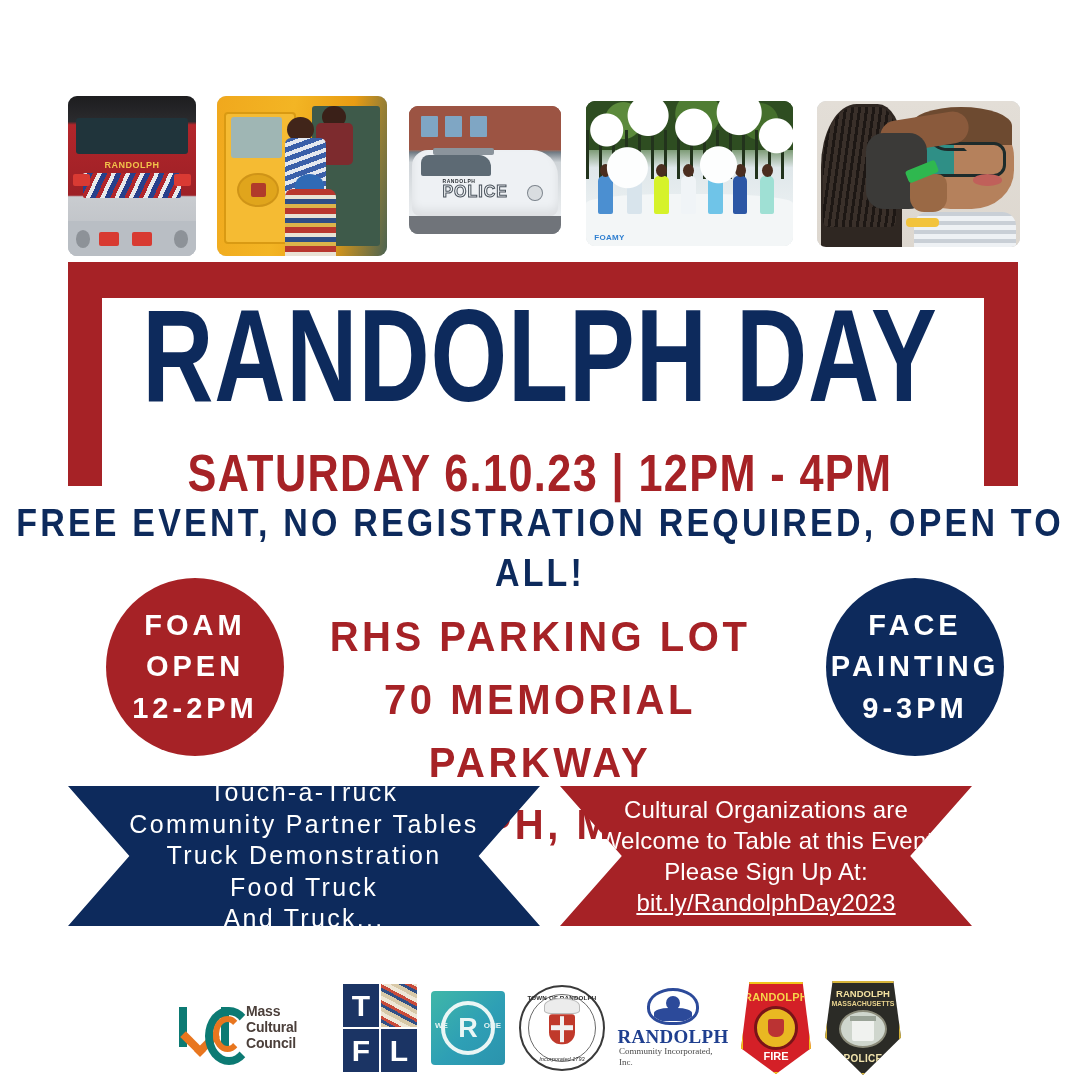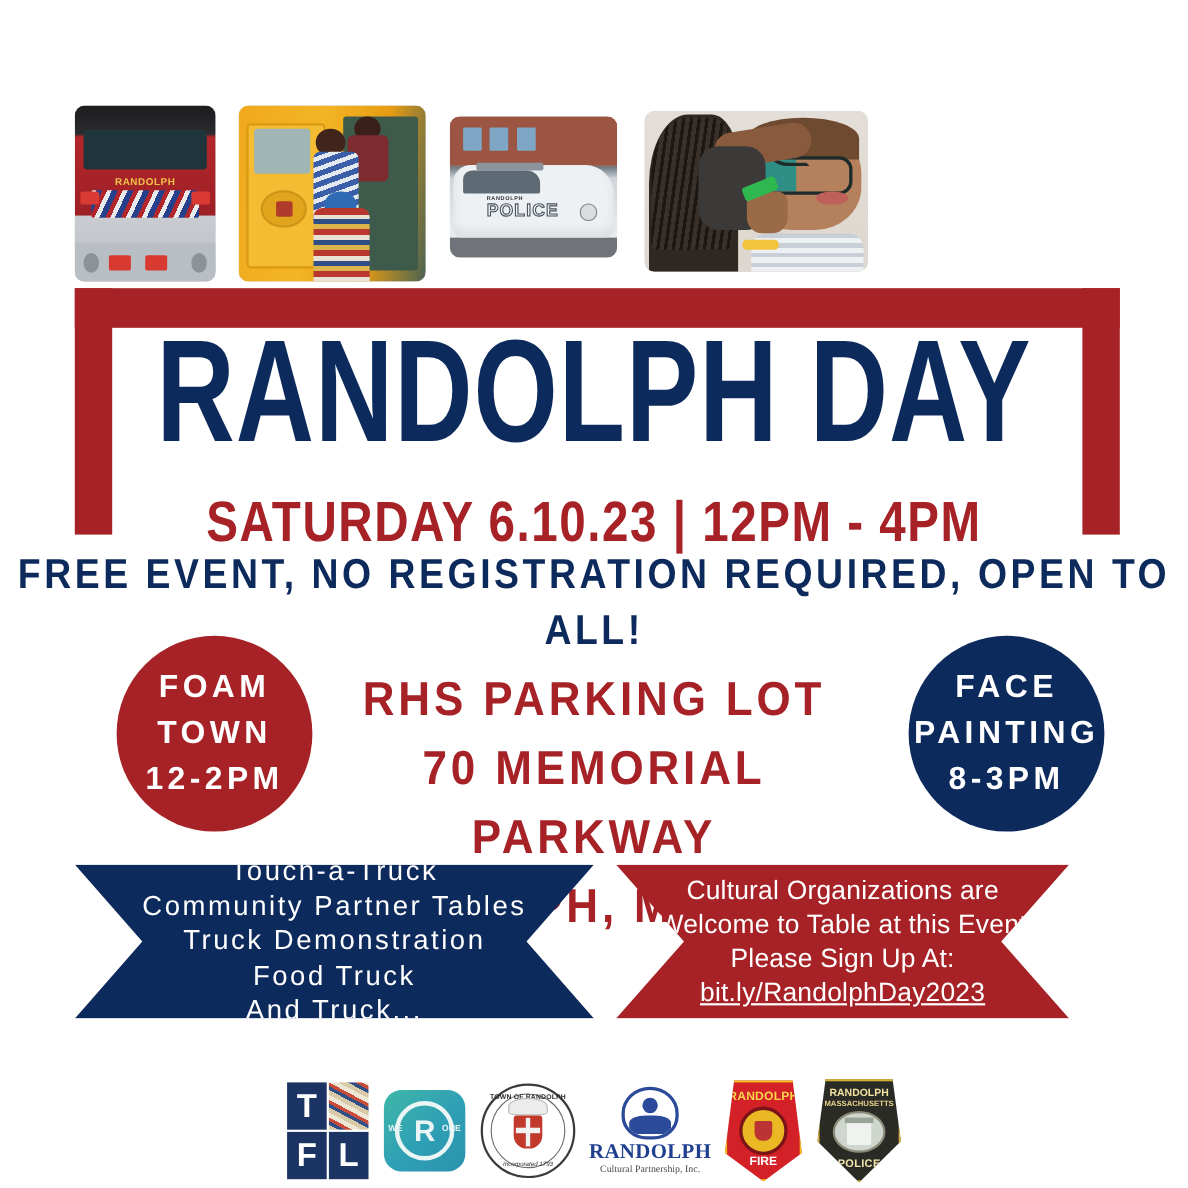--- a/index.html
+++ b/index.html
@@ -251,21 +251,21 @@
   .mcc-c2 { position:absolute; left:34px; top:11px; width:17px; height:24px;
     border:6px solid #e8761f; border-radius:50%; border-right-color:transparent; }
   .mcc-txt { font-size:14px; font-weight:700; line-height:1.12; color:#4b3f3a; letter-spacing:-.2px;}
 
   
   .l-tfl { width: 74px; height: 88px; display:grid; grid-template-columns:1fr 1fr; grid-template-rows:1fr 1fr; gap:2px;}
   .tfl-c { background:#1b3464; color:#fff; font-size:30px; font-weight:700; display:flex; align-items:center; justify-content:center;}
   .tfl-books { background: repeating-linear-gradient(28deg,#d8c9a8 0 4px,#2f4f86 4px 7px,#c94b3a 7px 10px,#efe7d6 10px 14px); }
 
   
-  .l-wrone { width: 74px; height: 74px; border-radius:16px;
+  .l-wrone { width: 74px; height: 74px; border-radius:4px;
     background: linear-gradient(135deg,#3fb7a8 0%,#2e9fb5 55%,#2b93ad 100%);
     display:flex; align-items:center; justify-content:center; position:relative;}
   .wr-ring { width:46px; height:46px; border-radius:50%; border:4px solid #eaf6f5; display:flex; align-items:center; justify-content:center;}
   .wr-r { color:#eaf6f5; font-size:27px; font-weight:700; line-height:1;}
   .wr-we { position:absolute; left:4px; top:30px; color:#e7f4f3; font-size:8px; font-weight:700;}
   .wr-one { position:absolute; right:4px; top:30px; color:#e7f4f3; font-size:8px; font-weight:700;}
 
   
   .l-seal { width: 82px; height: 82px; border-radius:50%; border:2px solid #3a3a3a; position:relative; background:#fff;}
   .seal-in { position:absolute; inset:7px; border-radius:50%; border:1px solid #6a6a6a;}
@@ -350,20 +350,35 @@
       <div class="pol-w c"></div>
     <div class="pol-road"></div>
     <div class="pol-car"></div>
     <div class="pol-bar"></div>
     <div class="pol-glass"></div>
     <div class="pol-sm">RANDOLPH</div>
     <div class="pol-big">POLICE</div>
     <div class="pol-badge"></div>
   </div>
 
+  <div class="photo photo-4">
+    <div class="ph-layer foam-bg"></div>
+    <div class="foam-tree"></div>
+    <div class="foam-fence"></div>
+    <div class="foam-ground"></div>
+    <div class="fk k1"></div>
+      <div class="fk k2"></div>
+      <div class="fk k3"></div>
+    <div class="fk k4"></div>
+      <div class="fk k5"></div>
+      <div class="fk k6"></div>
+      <div class="fk k7"></div>
+    <div class="foam-blobs"></div>
+    <div class="foam-tag">FOAMY</div>
+  </div>
 
   <div class="photo photo-5">
     <div class="ph-layer fp-bg"></div>
     <div class="fp-girl-r-head"></div>
     <div class="fp-hair-r"></div>
     <div class="fp-shirt"></div>
     <div class="fp-mask"></div>
     <div class="fp-swirl"></div>
     <div class="fp-cheek"></div>
     <div class="fp-girl-l"></div>
@@ -387,28 +402,28 @@
 
 <div class="date-line">SATURDAY 6.10.23 | 12PM - 4PM</div>
 
 <div class="free-line">
   <span>FREE EVENT, NO REGISTRATION REQUIRED,</span>
   <span>OPEN TO ALL!</span>
 </div>
 
 <div class="badge badge-foam">
   <span>FOAM</span>
-  <span>TOWN</span>
+  <span>OPEN</span>
   <span>12-2PM</span>
 </div>
 
 <div class="badge badge-face">
   <span>FACE</span>
   <span>PAINTING</span>
-  <span>8-3PM</span>
+  <span>9-3PM</span>
 </div>
 
 <div class="address">
   <span>RHS PARKING LOT</span>
   <span>70 MEMORIAL PARKWAY</span>
   <span>RANDOLPH, MA 02368</span>
 </div>
 
 <div class="ribbon ribbon-left">
   <span>Touch-a-Truck</span>
@@ -420,20 +435,33 @@
 
 <div class="ribbon ribbon-right">
   <span>Cultural Organizations are</span>
   <span>Welcome to Table at this Event</span>
   <span>Please Sign Up At:</span>
   <span class="ribbon-link">bit.ly/RandolphDay2023</span>
 </div>
 
 <div class="logos">
 
+  <div class="logo l-mcc">
+    <div class="mcc-mark">
+      <div class="mcc-m"></div>
+        <div class="mcc-v"></div>
+      <div class="mcc-c1"></div>
+        <div class="mcc-c2"></div>
+    </div>
+    <div class="mcc-txt">
+      <div>Mass</div>
+      <div>Cultural</div>
+      <div>Council</div>
+    </div>
+  </div>
 
   <div class="logo l-tfl">
     <div class="tfl-c">T</div>
     <div class="tfl-books"></div>
     <div class="tfl-c">F</div>
     <div class="tfl-c">L</div>
   </div>
 
   <div class="logo l-wrone">
     <div class="wr-we">WE</div>
@@ -447,21 +475,21 @@
     <div class="seal-in"></div>
     <div class="seal-top">TOWN OF RANDOLPH</div>
     <div class="seal-crest"></div>
     <div class="seal-shield"></div>
     <div class="seal-bot">Incorporated 1793</div>
   </div>
 
   <div class="logo l-rcp">
     <div class="rcp-mark"></div>
     <div class="rcp-name">RANDOLPH</div>
-    <div class="rcp-sub">Cultural Partnership, Inc.</div>
+    <div class="rcp-sub">Community Incorporated, Inc.</div>
   </div>
 
   <div class="logo l-fire">
     <div class="fire-top">RANDOLPH</div>
     <div class="fire-emb"></div>
     <div class="fire-bot">FIRE</div>
   </div>
 
   <div class="logo l-police">
     <div class="pol-top">RANDOLPH</div>

